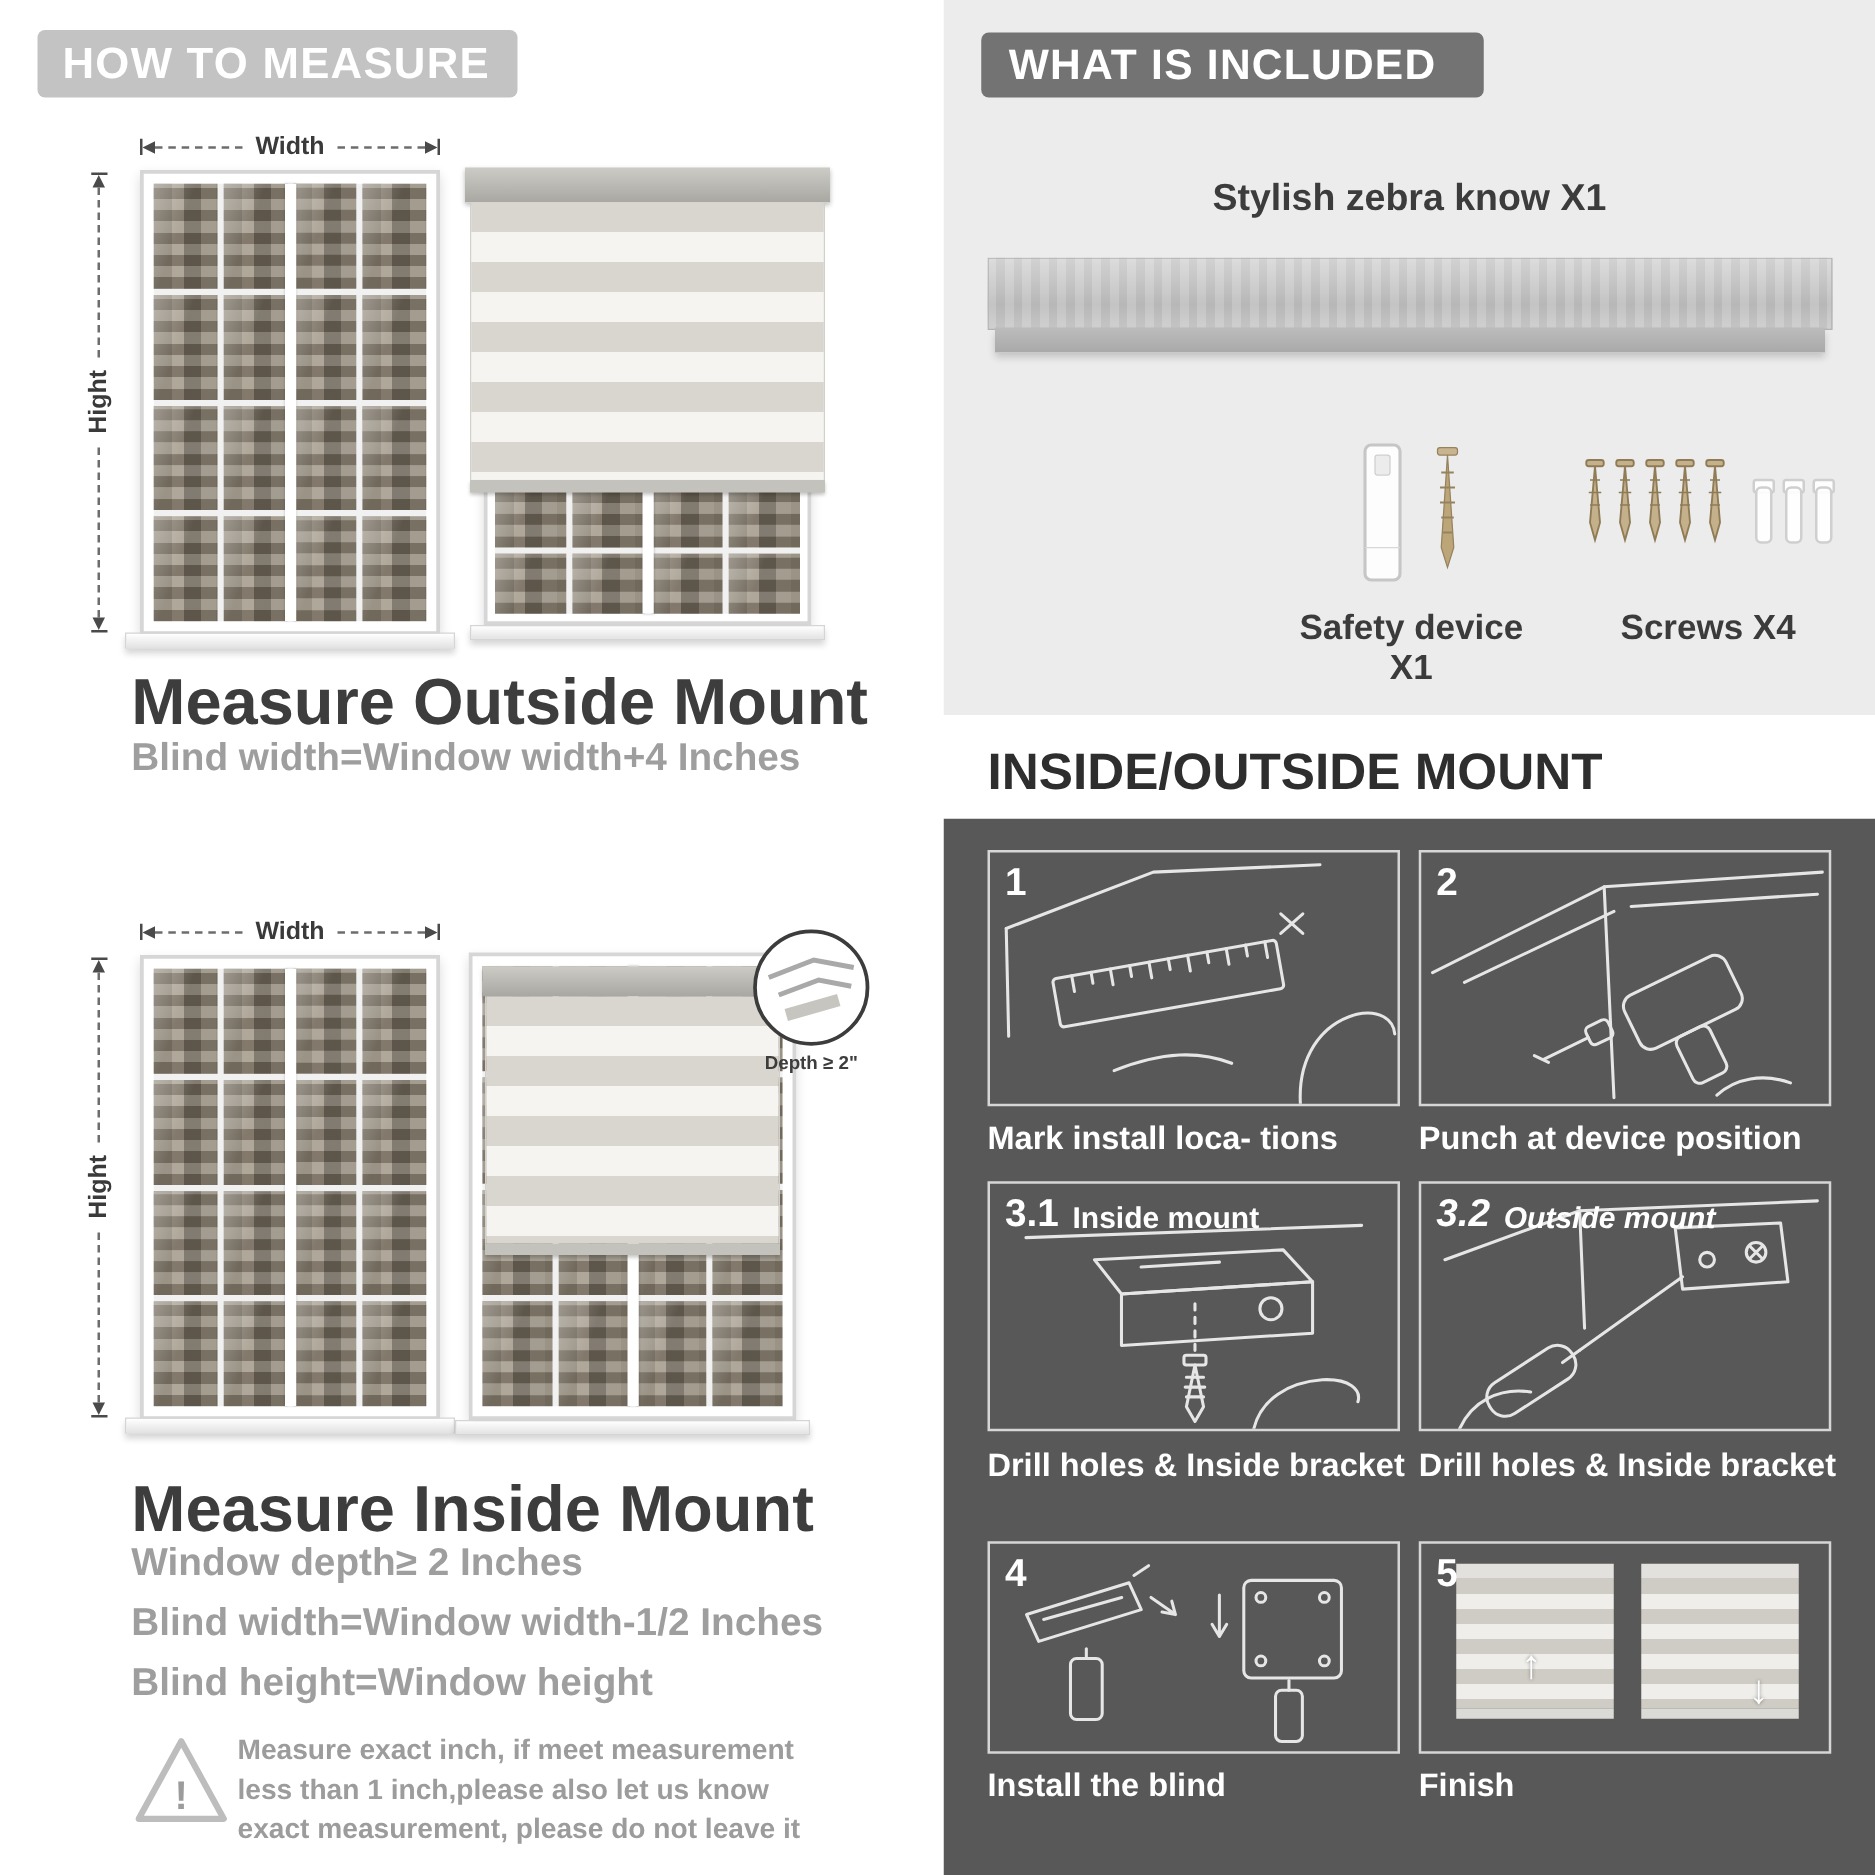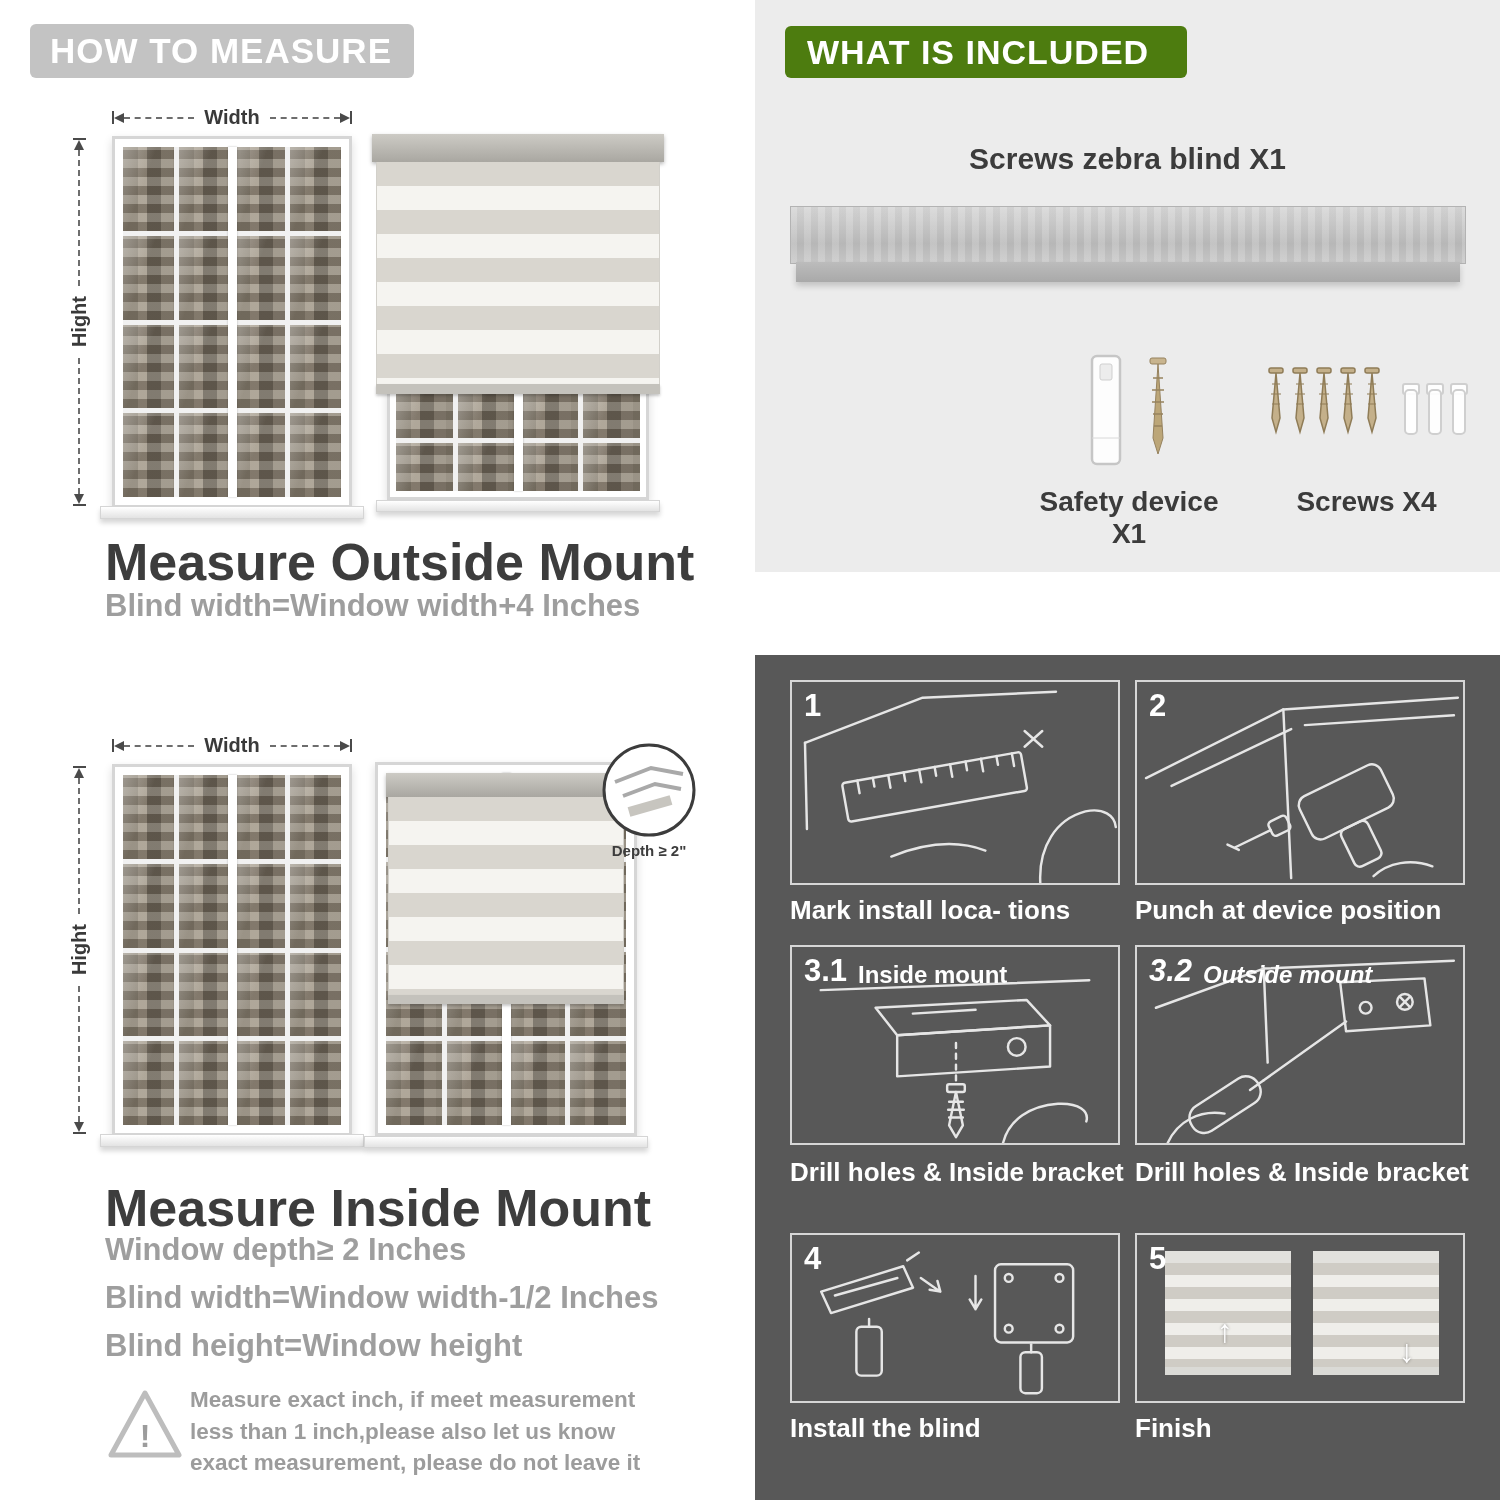--- a/index.html
+++ b/index.html
@@ -70,21 +70,21 @@
 
   .depth-label { text-align:center; font-size:15px; font-weight:bold; color:#3d3d3d; margin-top:2px; }
 
   .note-text {
     position:absolute; font-size:22.5px; line-height:1.4; font-weight:bold; color:#9c9c9c;
   }
 
   
   .included-panel { position:absolute; left:755px; top:0; width:745px; height:572px; background:#ececec; }
   .included-header {
-    position:absolute; left:30px; top:26px; width:402px; height:52px; background:#4d7c0f;
+    position:absolute; left:30px; top:26px; width:402px; height:52px; background:#737373;
     border-radius:6px; display:flex; align-items:center; padding-left:22px;
   }
   .included-header span { color:#ffffff; font-size:34px; font-weight:bold; letter-spacing:1px; }
   .blind-label { position:absolute; left:0; top:142px; width:100%; text-align:center; font-size:30px; font-weight:bold; color:#3c3c3c; }
   .blind-bar {
     position:absolute; left:35px; top:206px; width:676px; height:58px;
     background:
       repeating-linear-gradient(90deg, rgba(255,255,255,.10) 0 7px, rgba(0,0,0,.03) 7px 14px),
       linear-gradient(#d9d9d9,#bdbdbd 65%,#cccccc);
     box-shadow:inset 0 0 0 1px #b3b3b3;
@@ -278,21 +278,21 @@
   <svg class="abs" style="left:105px; top:1386px;" width="80" height="76" viewBox="0 0 80 76">
     <path d="M40 7 L74 69 L6 69 Z" fill="none" stroke="#bdbdbd" stroke-width="5" stroke-linejoin="round"></path>
     <text x="40" y="61" text-anchor="middle" font-size="32" font-weight="bold" fill="#9c9c9c">!</text>
   </svg>
   <div class="note-text" style="left:190px; top:1384px; width:468px;">Measure exact inch, if meet measurement less than 1 inch,please also let us know exact measurement, please do not leave it</div>
 
   <div class="included-panel">
     <div class="included-header">
       <span>WHAT IS INCLUDED</span>
     </div>
-    <div class="blind-label">Screws zebra blind X1</div>
+    <div class="blind-label">Stylish zebra know X1</div>
     <div class="blind-bar"></div>
     <div class="blind-bar-lip"></div>
 
 
     <div class="inc-item" style="left:268px; top:342px; width:212px;">
       <div class="inc-icons">
         <svg width="150" height="124" viewBox="0 0 150 124">
           <rect x="38" y="6" width="28" height="108" rx="5" fill="rgba(255,255,255,.9)" stroke="#c6c6c6" stroke-width="2.5"></rect>
           <rect x="46" y="14" width="12" height="16" rx="2" fill="#ececec" stroke="#cfcfcf"></rect>
           <path d="M38 88 h28" stroke="#d8d8d8"></path>
@@ -335,20 +335,21 @@
               <rect x="168" y="40" width="12" height="44" rx="4"></rect>
             <rect x="190" y="34" width="16" height="10" rx="2"></rect>
               <rect x="192" y="40" width="12" height="44" rx="4"></rect>
           </g>
         </svg>
       </div>
       <div class="inc-label">Screws X4</div>
     </div>
   </div>
 
+  <div class="mount-title">INSIDE/OUTSIDE MOUNT</div>
 
   <div class="mount-panel">
 
     <div class="step-box" style="left:35px; top:25px; width:330px; height:205px;">
       <span class="step-num">1</span>
       <svg viewBox="0 0 330 205">
         <g class="lineart">
           <path d="M12 62 L132 16 L268 10"></path>
           <path d="M12 62 L14 150"></path>
           <g transform="rotate(-10 150 108)">

